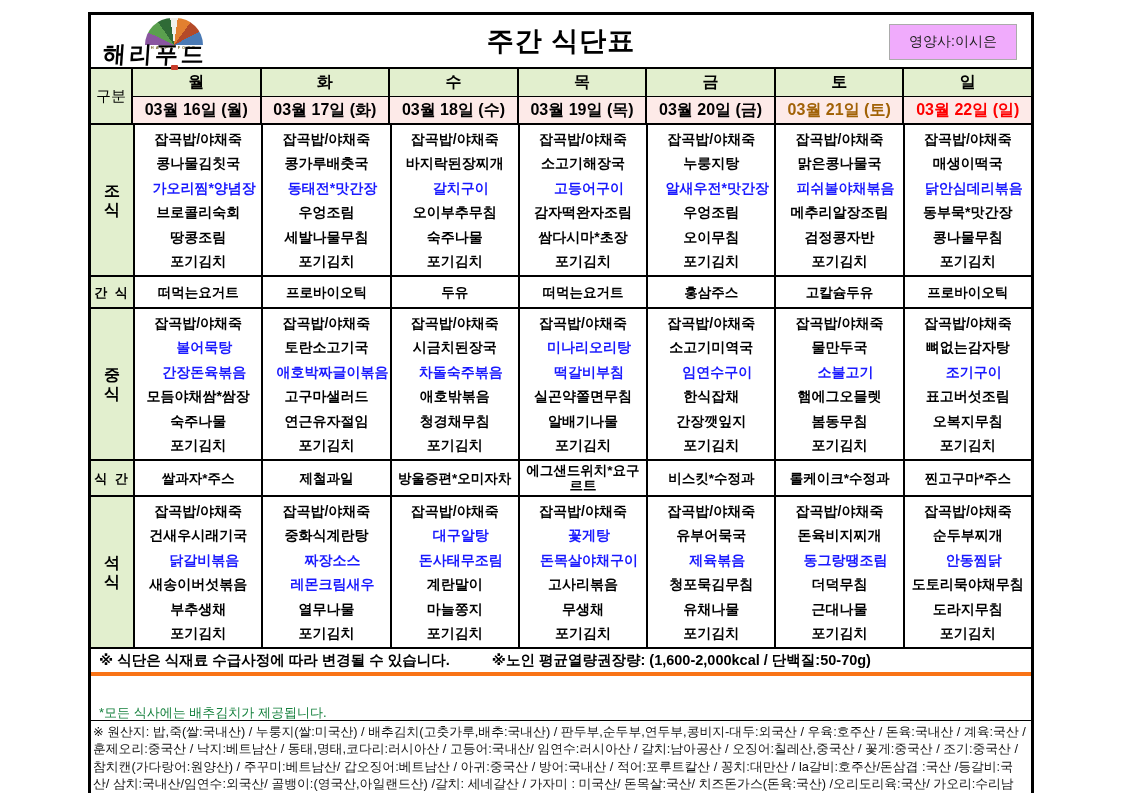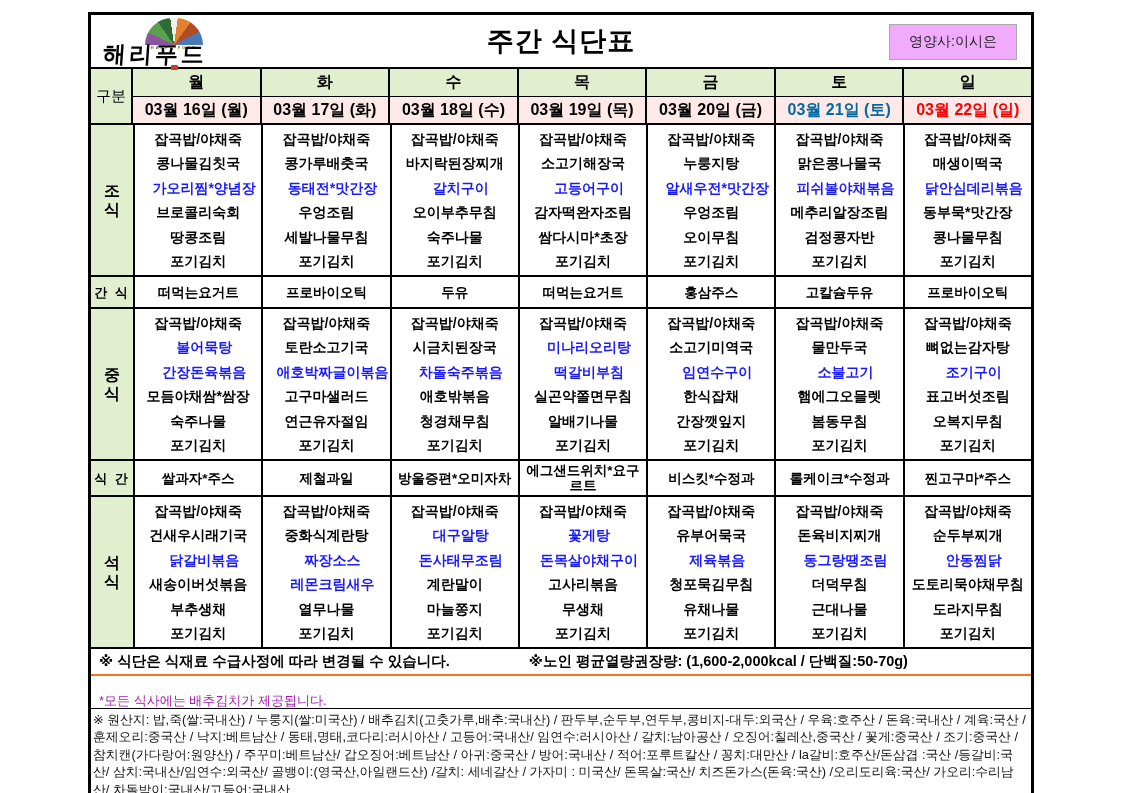--- a/index.html
+++ b/index.html
@@ -91,26 +91,26 @@
   .mrow.snack1 .mcell{height:30px;}
   .mrow.snack2 .mcell{height:34px;}
   .mi{font-size:14px;font-weight:700;line-height:24.5px;white-space:nowrap;}
   .mi.blue{color:var(--blue);margin-left:12px;}
   .single-txt{
     font-size:13.5px;font-weight:700;text-align:center;line-height:15px;
   }
   
   .note1{
     display:flex;align-items:center;
-    padding:4px 8px;border-bottom:2px solid #f97316;
-    font-weight:700;font-size:14.5px;height:27px;gap:37px;
+    padding:4px 8px;border-bottom:4px solid #f97316;
+    font-weight:700;font-size:14.5px;height:27px;
   }
   .note1 .n2{margin-left:42px;}
   .note2{
-    font-size:13px;padding:16px 8px;height:20px;border-bottom:1px solid #000;color:#a21caf;
+    font-size:13px;padding:16px 8px;height:20px;border-bottom:1px solid #000;color:#15803d;margin-top:12px;
   }
   .origin{
     font-size:12.8px;line-height:17.4px;padding:2px 2px 4px;color:#111;
     text-align:left;word-break:break-all;
   }
 </style>
 </head>
 <body>
 
 <div class="sheet">
@@ -137,21 +137,21 @@
           <div class="hcell">금</div>
           <div class="hcell">토</div>
           <div class="hcell">일</div>
         </div>
       <div class="daydate-row">
           <div class="hcell" style="color: rgb(0, 0, 0);">03월 16일 (월)</div>
           <div class="hcell" style="color: rgb(0, 0, 0);">03월 17일 (화)</div>
           <div class="hcell" style="color: rgb(0, 0, 0);">03월 18일 (수)</div>
           <div class="hcell" style="color: rgb(0, 0, 0);">03월 19일 (목)</div>
           <div class="hcell" style="color: rgb(0, 0, 0);">03월 20일 (금)</div>
-          <div class="hcell" style="color: #0369a1;">03월 21일 (토)</div>
+          <div class="hcell" style="color: #a16207;">03월 21일 (토)</div>
           <div class="hcell" style="color: rgb(254, 0, 0);">03월 22일 (일)</div>
         </div>
     </div>
   </div>
 
   <div id="table-body">
       <div class="mrow menu">
         <div class="mlabel stack">
           <span>조</span>
           <span>식</span>

